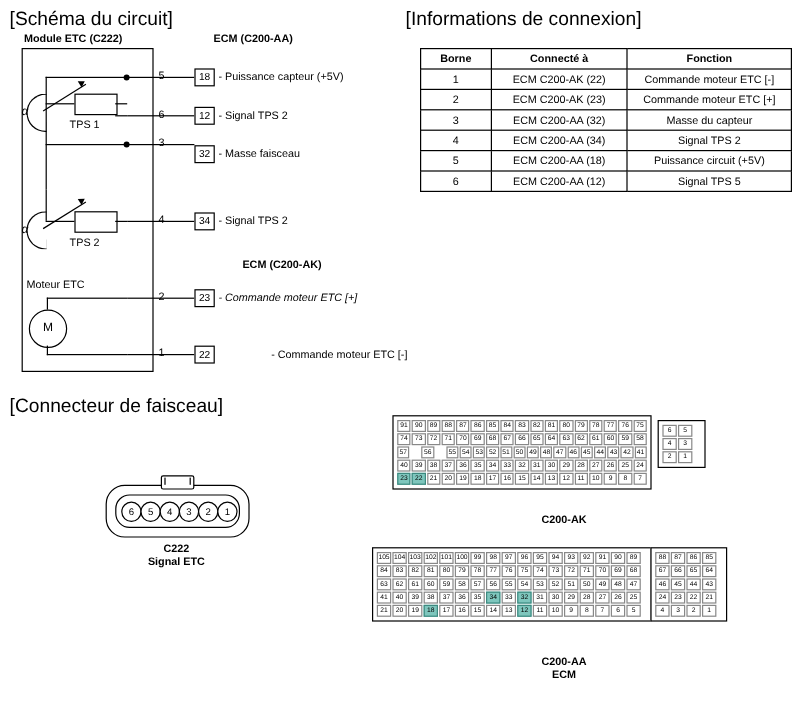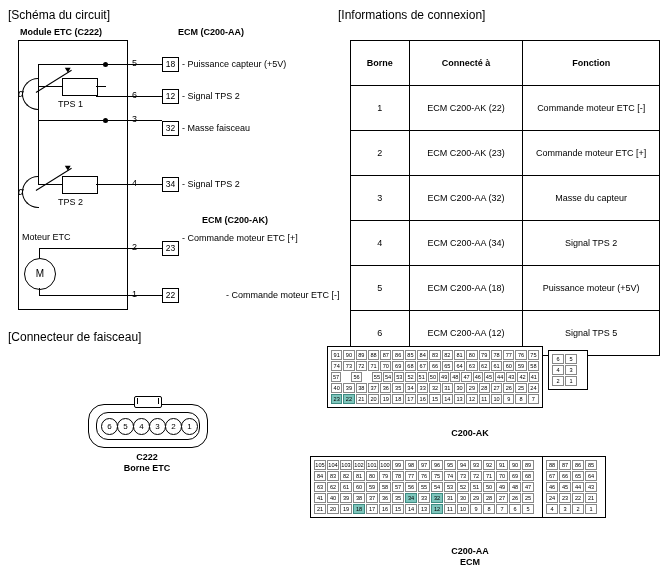--- a/index.html
+++ b/index.html
@@ -6,21 +6,21 @@
   body{
     width:660px;height:588px;
     background:#ffffff;
     font-family:"Liberation Sans", sans-serif;
     font-size:9px;
     color:#000;
     position:relative;
     overflow:hidden;
   }
   .abs{position:absolute;}
-  .ttl{font-size:12px;font-weight:normal;color:#000;}
+  .ttl{font-size:16px;font-weight:normal;color:#000;}
   .bold{font-weight:bold;}
   .box{border:1px solid #000;background:#fff;}
 
   
   #schem-frame{left:18px;top:40px;width:108px;height:268px;border:1.2px solid #000;background:#fff;}
   .wire{background:#000;position:absolute;}
   .hw{height:1.2px;}
   .vw{width:1.2px;}
   .dot{width:5px;height:5px;border-radius:50%;background:#000;position:absolute;}
 
@@ -30,21 +30,21 @@
   .alpha{font-style:italic;font-size:10px;}
 
   .pinbox{
     position:absolute;border:1px solid #000;background:#fff;
     font-size:8.5px;line-height:11px;padding:1px 2px;text-align:center;min-width:11px;
   }
   .pinlabel{position:absolute;font-size:9px;white-space:nowrap;}
 
   
   table.conn{border-collapse:collapse;font-size:9px;}
-  table.conn th,table.conn td{border:1px solid #000;padding:17px 6px;text-align:center;white-space:nowrap;}
+  table.conn th,table.conn td{border:1px solid #000;padding:3px 6px;text-align:center;white-space:nowrap;}
   table.conn th{font-weight:bold;}
 
   
   .connector-shell{
     position:absolute;border:1.4px solid #000;border-radius:16px;background:#fff;
   }
   .pin-circ{
     position:absolute;width:15px;height:15px;border:1.2px solid #000;border-radius:50%;
     background:#fff;font-size:8px;line-height:15px;text-align:center;
   }
@@ -135,21 +135,21 @@
 <div class="abs pinbox" style="left:162px;top:89px;">12</div>
 <div class="abs pinlabel" style="left:182px;top:91px;">- Signal TPS 2</div>
 
 <div class="abs pinbox" style="left:162px;top:121px;">32</div>
 <div class="abs pinlabel" style="left:182px;top:123px;">- Masse faisceau</div>
 
 <div class="abs pinbox" style="left:162px;top:177px;">34</div>
 <div class="abs pinlabel" style="left:182px;top:179px;">- Signal TPS 2</div>
 
 <div class="abs pinbox" style="left:162px;top:241px;">23</div>
-<div class="abs pinlabel" style="left:182px;top:233px;">- Commande moteur ETC [+]</div>
+<div class="abs pinlabel" style="left:182px;top:243px;font-style:italic;">- Commande moteur ETC [+]</div>
 
 <div class="abs pinbox" style="left:162px;top:288px;">22</div>
 <div class="abs pinlabel" style="left:182px;top:290px;margin-left:44px;">- Commande moteur ETC [-]</div>
 
 <div class="abs" style="left:350px;top:40px;">
   <table class="conn">
     <thead>
       <tr>
         <th style="width:52px">Borne</th>
         <th style="width:108px">Connecté à</th>
@@ -173,21 +173,21 @@
           <td>Masse du capteur</td>
         </tr>
         <tr>
           <td>4</td>
           <td>ECM C200-AA (34)</td>
           <td>Signal TPS 2</td>
         </tr>
         <tr>
           <td>5</td>
           <td>ECM C200-AA (18)</td>
-          <td>Puissance moteur (+5V)</td>
+          <td>Puissance circuit (+5V)</td>
         </tr>
         <tr>
           <td>6</td>
           <td>ECM C200-AA (12)</td>
           <td>Signal TPS 5</td>
         </tr>
       </tbody>
   </table>
 </div>
 
@@ -197,21 +197,21 @@
 <div class="abs" style="left:96px;top:412px;width:102px;height:26px;border:1.2px solid #000;border-radius:12px;"></div>
 
 <div class="abs pin-circ" style="left:101px;top:418px;">6</div>
 <div class="abs pin-circ" style="left:117px;top:418px;">5</div>
 <div class="abs pin-circ" style="left:133px;top:418px;">4</div>
 <div class="abs pin-circ" style="left:149px;top:418px;">3</div>
 <div class="abs pin-circ" style="left:165px;top:418px;">2</div>
 <div class="abs pin-circ" style="left:181px;top:418px;">1</div>
 
 <div class="abs caption" style="left:88px;top:452px;width:118px;">C222</div>
-<div class="abs caption" style="left:88px;top:463px;width:118px;">Borne ETC</div>
+<div class="abs caption" style="left:88px;top:463px;width:118px;">Signal ETC</div>
 
 <div class="abs grid-wrap" style="left:327px;top:346px;width:208px;">
   <div id="ak-main">
       <div class="gridrow">
         <div class="cell">91</div>
         <div class="cell">90</div>
         <div class="cell">89</div>
         <div class="cell">88</div>
         <div class="cell">87</div>
         <div class="cell">86</div>

